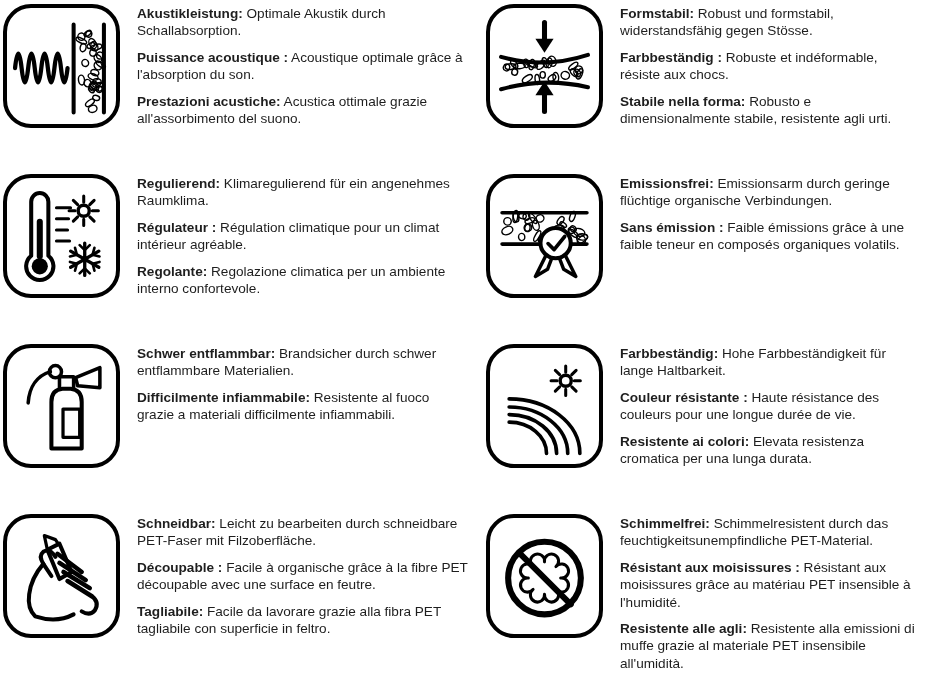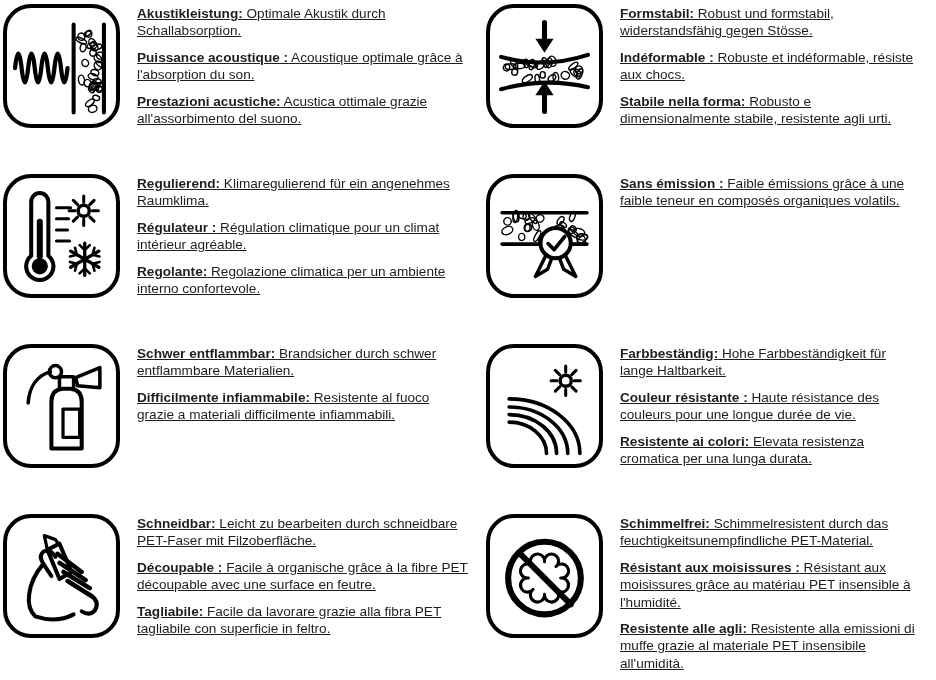--- a/index.html
+++ b/index.html
@@ -1,20 +1,20 @@
 <!DOCTYPE html>
 <html><head>
 <meta charset="utf-8">
 <style>
   html,body{margin:0;padding:0;background:#ffffff;}
   .sheet{
     width:936px;height:680px;box-sizing:border-box;
     padding:4px 0 0 3px;background:#ffffff;overflow:hidden;
     display:grid;grid-template-columns:483px 450px;grid-template-rows:repeat(4,170px);
-    font-family:"Liberation Sans", sans-serif;color:#1e1e1e;text-decoration:underline;
+    font-family:"Liberation Sans", sans-serif;color:#1e1e1e;
   }
   .tile{display:flex;align-items:flex-start;}
   .iconbox{
     flex:none;width:117px;height:124px;box-sizing:border-box;
     border:4px solid #000;border-radius:28px;
     display:flex;align-items:center;justify-content:center;background:#fff;
   }
   .iconbox svg{width:101px;height:106px;display:block;}
   .textcol{flex:1;min-width:0;padding:1px 18px 0 17px;}
   .sheet .col-right .textcol{padding-right:16px;}
@@ -106,21 +106,21 @@
             <ellipse cx="57.7" cy="45.3" rx="5.1" ry="3.7" transform="rotate(70 57.7 45.3)" fill="none" stroke="#000" stroke-width="1.4"></ellipse>
             <ellipse cx="57.4" cy="61.9" rx="4.1" ry="2.7" transform="rotate(145 57.4 61.9)" fill="none" stroke="#000" stroke-width="1.4"></ellipse>
             <ellipse cx="12.4" cy="51.4" rx="3.4" ry="3.1" transform="rotate(108 12.4 51.4)" fill="none" stroke="#000" stroke-width="1.4"></ellipse>
           </g>
         <path class="st" stroke-width="5" d="M50,95 V78"></path>
         <polygon points="41,79 59,79 50,65" fill="#000"></polygon>
       </svg>
     </div>
     <div class="textcol">
       <p><b>Formstabil:</b><span> Robust und formstabil, widerstandsfähig gegen Stösse.</span></p>
-      <p><b>Indéformable :</b><span> Robuste et indéformable, résiste aux chocs.</span></p>
+      <p><b>Farbbeständig :</b><span> Robuste et indéformable, résiste aux chocs.</span></p>
       <p><b>Stabile nella forma:</b><span> Robusto e dimensionalmente stabile, resistente agli urti.</span></p>
     </div>
   </section>
 
   <section class="tile col-left">
     <div class="iconbox">
       <svg viewBox="0 0 100 100">
         <path class="st" stroke-width="4" d="M20,69.5 L20,16 A8.5,8.5 0 0 1 37,16 L37,69.5 A13.5,13.5 0 1 1 20,69.5 Z"></path>
         <path class="st" stroke-width="6" d="M28.5,36 V70"></path>
         <circle cx="28.5" cy="80" r="8" fill="#000"></circle>
@@ -178,20 +178,21 @@
             <ellipse cx="33.1" cy="42.0" rx="3.6" ry="2.6" transform="rotate(98 33.1 42.0)" fill="none" stroke="#000" stroke-width="1.4"></ellipse>
             <ellipse cx="78.4" cy="43.0" rx="3.2" ry="2.7" transform="rotate(46 78.4 43.0)" fill="none" stroke="#000" stroke-width="1.4"></ellipse>
           </g>
         <path d="M53,66 L41,90 L53,83 L58,70 Z" fill="#fff" stroke="#000" stroke-width="3.4" stroke-linejoin="round"></path>
         <path d="M69,66 L81,90 L69,83 L64,70 Z" fill="#fff" stroke="#000" stroke-width="3.4" stroke-linejoin="round"></path>
         <circle cx="61" cy="57" r="15" fill="#fff" stroke="#000" stroke-width="4"></circle>
         <path class="st" stroke-width="3.6" d="M53.5,57.5 L59.5,63.5 L70,50.5"></path>
       </svg>
     </div>
     <div class="textcol">
+      <p><b>Emissionsfrei:</b><span> Emissionsarm durch geringe flüchtige organische Verbindungen.</span></p>
       <p><b>Sans émission :</b><span> Faible émissions grâce à une faible teneur en composés organiques volatils.</span></p>
     </div>
   </section>
 
   <section class="tile col-left">
     <div class="iconbox">
       <svg viewBox="0 0 100 100">
         <path class="st" stroke-width="3.5" d="M39,16 C26,20 18,31 17,47"></path>
         <circle class="st" stroke-width="3.5" cx="44" cy="16" r="6" fill="#fff"></circle>
         <path class="st" stroke-width="3.5" d="M48,33 V21 H62 V33"></path>

